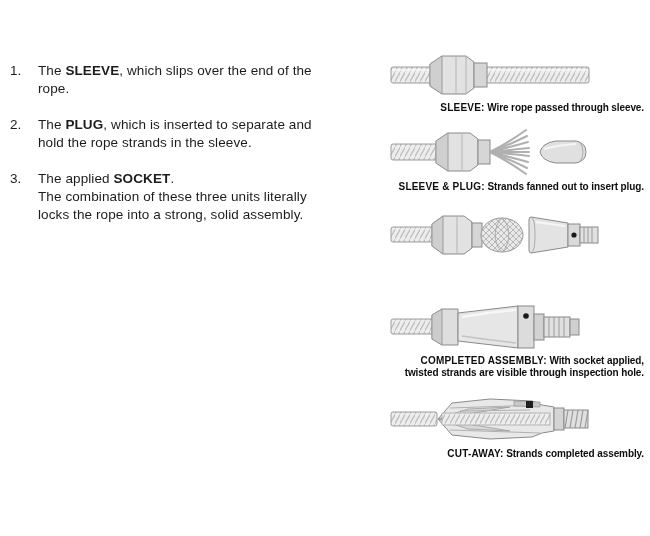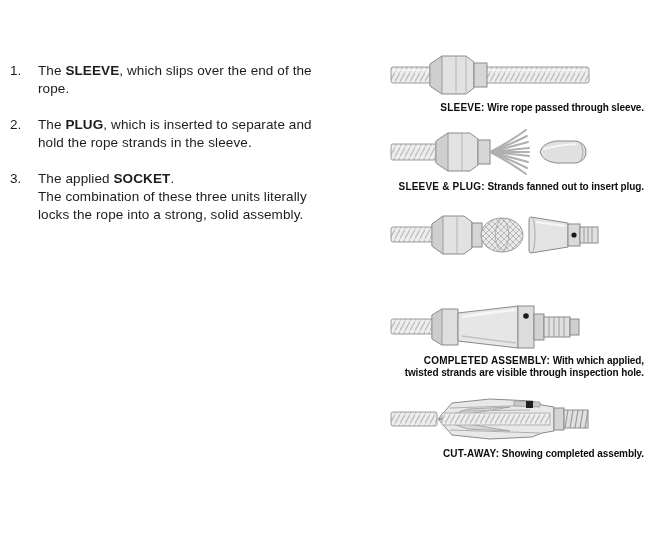--- a/index.html
+++ b/index.html
@@ -155,21 +155,21 @@
       <rect x="154" y="16" width="26" height="20" fill="#e0e0e0" stroke="#8a8a8a"></rect>
       <g stroke="#9a9a9a" stroke-width="1">
         <line x1="159" y1="16" x2="159" y2="36"></line>
         <line x1="164" y1="16" x2="164" y2="36"></line>
         <line x1="169" y1="16" x2="169" y2="36"></line>
         <line x1="174" y1="16" x2="174" y2="36"></line>
       </g>
       <rect x="180" y="18" width="9" height="16" fill="#cfcfcf" stroke="#8a8a8a"></rect>
       <circle cx="136" cy="15" r="2.8" fill="#1a1a1a"></circle>
     </svg>
-    <div class="fig-caption"><span class="cap-label">COMPLETED ASSEMBLY:</span><span> With which applied, twisted strands are visible through inspection hole.</span></div>
+    <div class="fig-caption"><span class="cap-label">COMPLETED ASSEMBLY:</span><span> With socket applied, twisted strands are visible through inspection hole.</span></div>
   </div>
 
   <div class="figure fig-5">
     <svg class="fig-art" width="210" height="50" viewBox="0 0 210 50">
       <defs>
         <pattern id="rp5" width="5" height="10" patternUnits="userSpaceOnUse">
           <rect width="5" height="10" fill="#ededed"></rect>
           <path d="M-1,11 L6,-1" stroke="#bdbdbd" stroke-width="1.3"></path>
         </pattern>
       </defs>
@@ -183,16 +183,16 @@
       <rect x="164" y="14" width="10" height="22" fill="#d4d4d4" stroke="#8a8a8a"></rect>
       <rect x="174" y="16" width="24" height="18" fill="#e0e0e0" stroke="#8a8a8a"></rect>
       <g stroke="#9a9a9a" stroke-width="1.2">
         <line x1="178" y1="16" x2="175" y2="34"></line>
         <line x1="183" y1="16" x2="180" y2="34"></line>
         <line x1="188" y1="16" x2="185" y2="34"></line>
         <line x1="193" y1="16" x2="190" y2="34"></line>
         <line x1="198" y1="16" x2="195" y2="34"></line>
       </g>
     </svg>
-    <div class="fig-caption"><span class="cap-label">CUT-AWAY:</span><span> Showing completed assembly.</span></div>
+    <div class="fig-caption"><span class="cap-label">CUT-AWAY:</span><span> Strands completed assembly.</span></div>
   </div>
 
 </div>
 
 </body></html>

